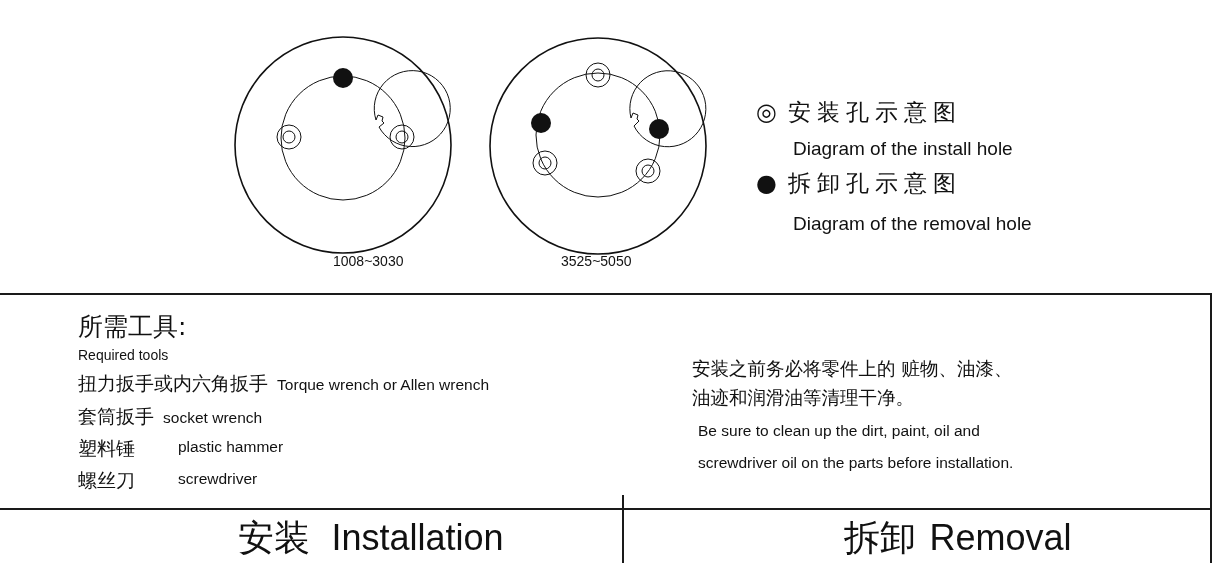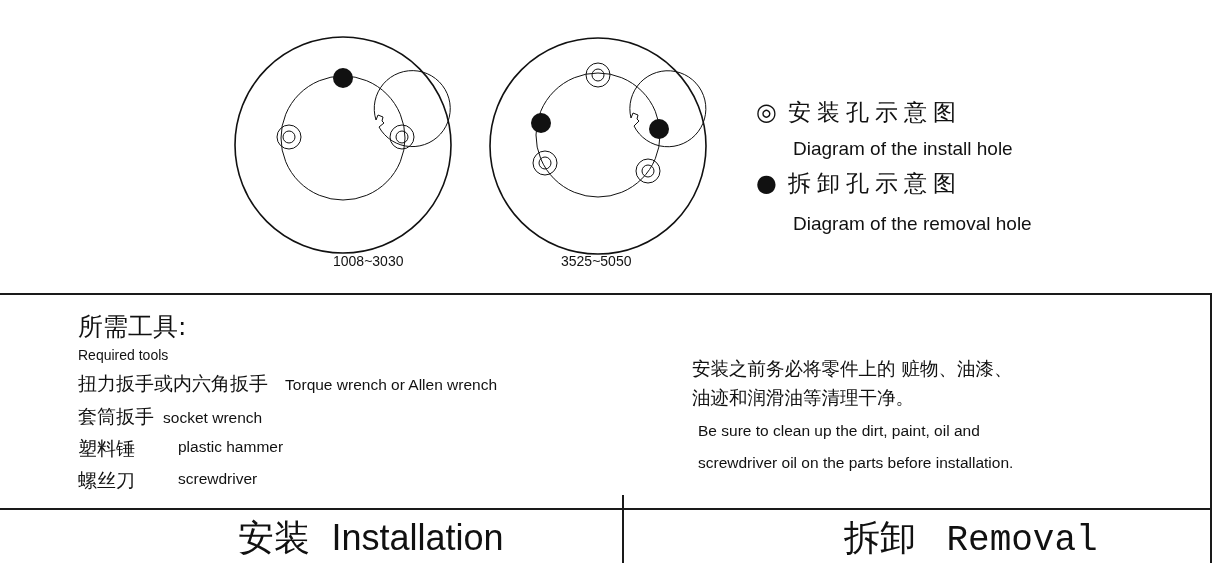--- a/index.html
+++ b/index.html
@@ -83,21 +83,21 @@
 <div class="line" style="left:0; top:293px; width:1212px; height:2px;"></div>
 <div class="line" style="left:1210px; top:293px; width:2px; height:270px;"></div>
 <div class="line" style="left:0; top:508px; width:1212px; height:2px;"></div>
 <div class="line" style="left:622px; top:495px; width:2px; height:68px;"></div>
 
 <div class="abs tools-title" style="left:78px; top:310px;">所需工具:</div>
 <div class="abs en-sm" style="left:78px; top:347px; font-size:14px;">Required tools</div>
 
 <div class="abs" style="left:78px; top:371px; white-space:nowrap;">
   <span class="zh-md">扭力扳手或内六角扳手</span>
-  <span class="en-sm" style="margin-left:12px;">Torque wrench or Allen wrench</span>
+  <span class="en-sm" style="margin-left:4px;">Torque wrench or Allen wrench</span>
 </div>
 <div class="abs" style="left:78px; top:404px; white-space:nowrap;">
   <span class="zh-md">套筒扳手</span>
   <span class="en-sm" style="margin-left:4px;text-align:center;">socket wrench</span>
 </div>
 <div class="abs zh-md" style="left:78px; top:436px;">塑料锤</div>
 <div class="abs en-sm" style="left:178px; top:438px;">plastic hammer</div>
 <div class="abs zh-md" style="left:78px; top:468px;">螺丝刀</div>
 <div class="abs en-sm" style="left:178px; top:470px;text-align:right;">screwdriver</div>
 
@@ -105,14 +105,14 @@
 <div class="abs zh-md" style="left:692px; top:385px; font-size:18.5px; white-space:nowrap;">油迹和润滑油等清理干净。</div>
 <div class="abs en-sm" style="left:698px; top:422px; white-space:nowrap;">Be sure to clean up the dirt, paint, oil and</div>
 <div class="abs en-sm" style="left:698px; top:454px; white-space:nowrap;">screwdriver oil on the parts before installation.</div>
 
 <div class="abs bottom-title" style="left:196px; top:514px;">
   <span class="zh">安装</span>
   <span class="en" style="margin-left:10px;text-align:right;">Installation</span>
 </div>
 <div class="abs bottom-title" style="left:802px; top:514px;">
   <span class="zh">拆卸</span>
-  <span class="en" style="margin-left:19px;font-family:Liberation Mono, monospace;">Removal</span>
+  <span class="en" style="margin-left:2px;">Removal</span>
 </div>
 
 </body></html>

